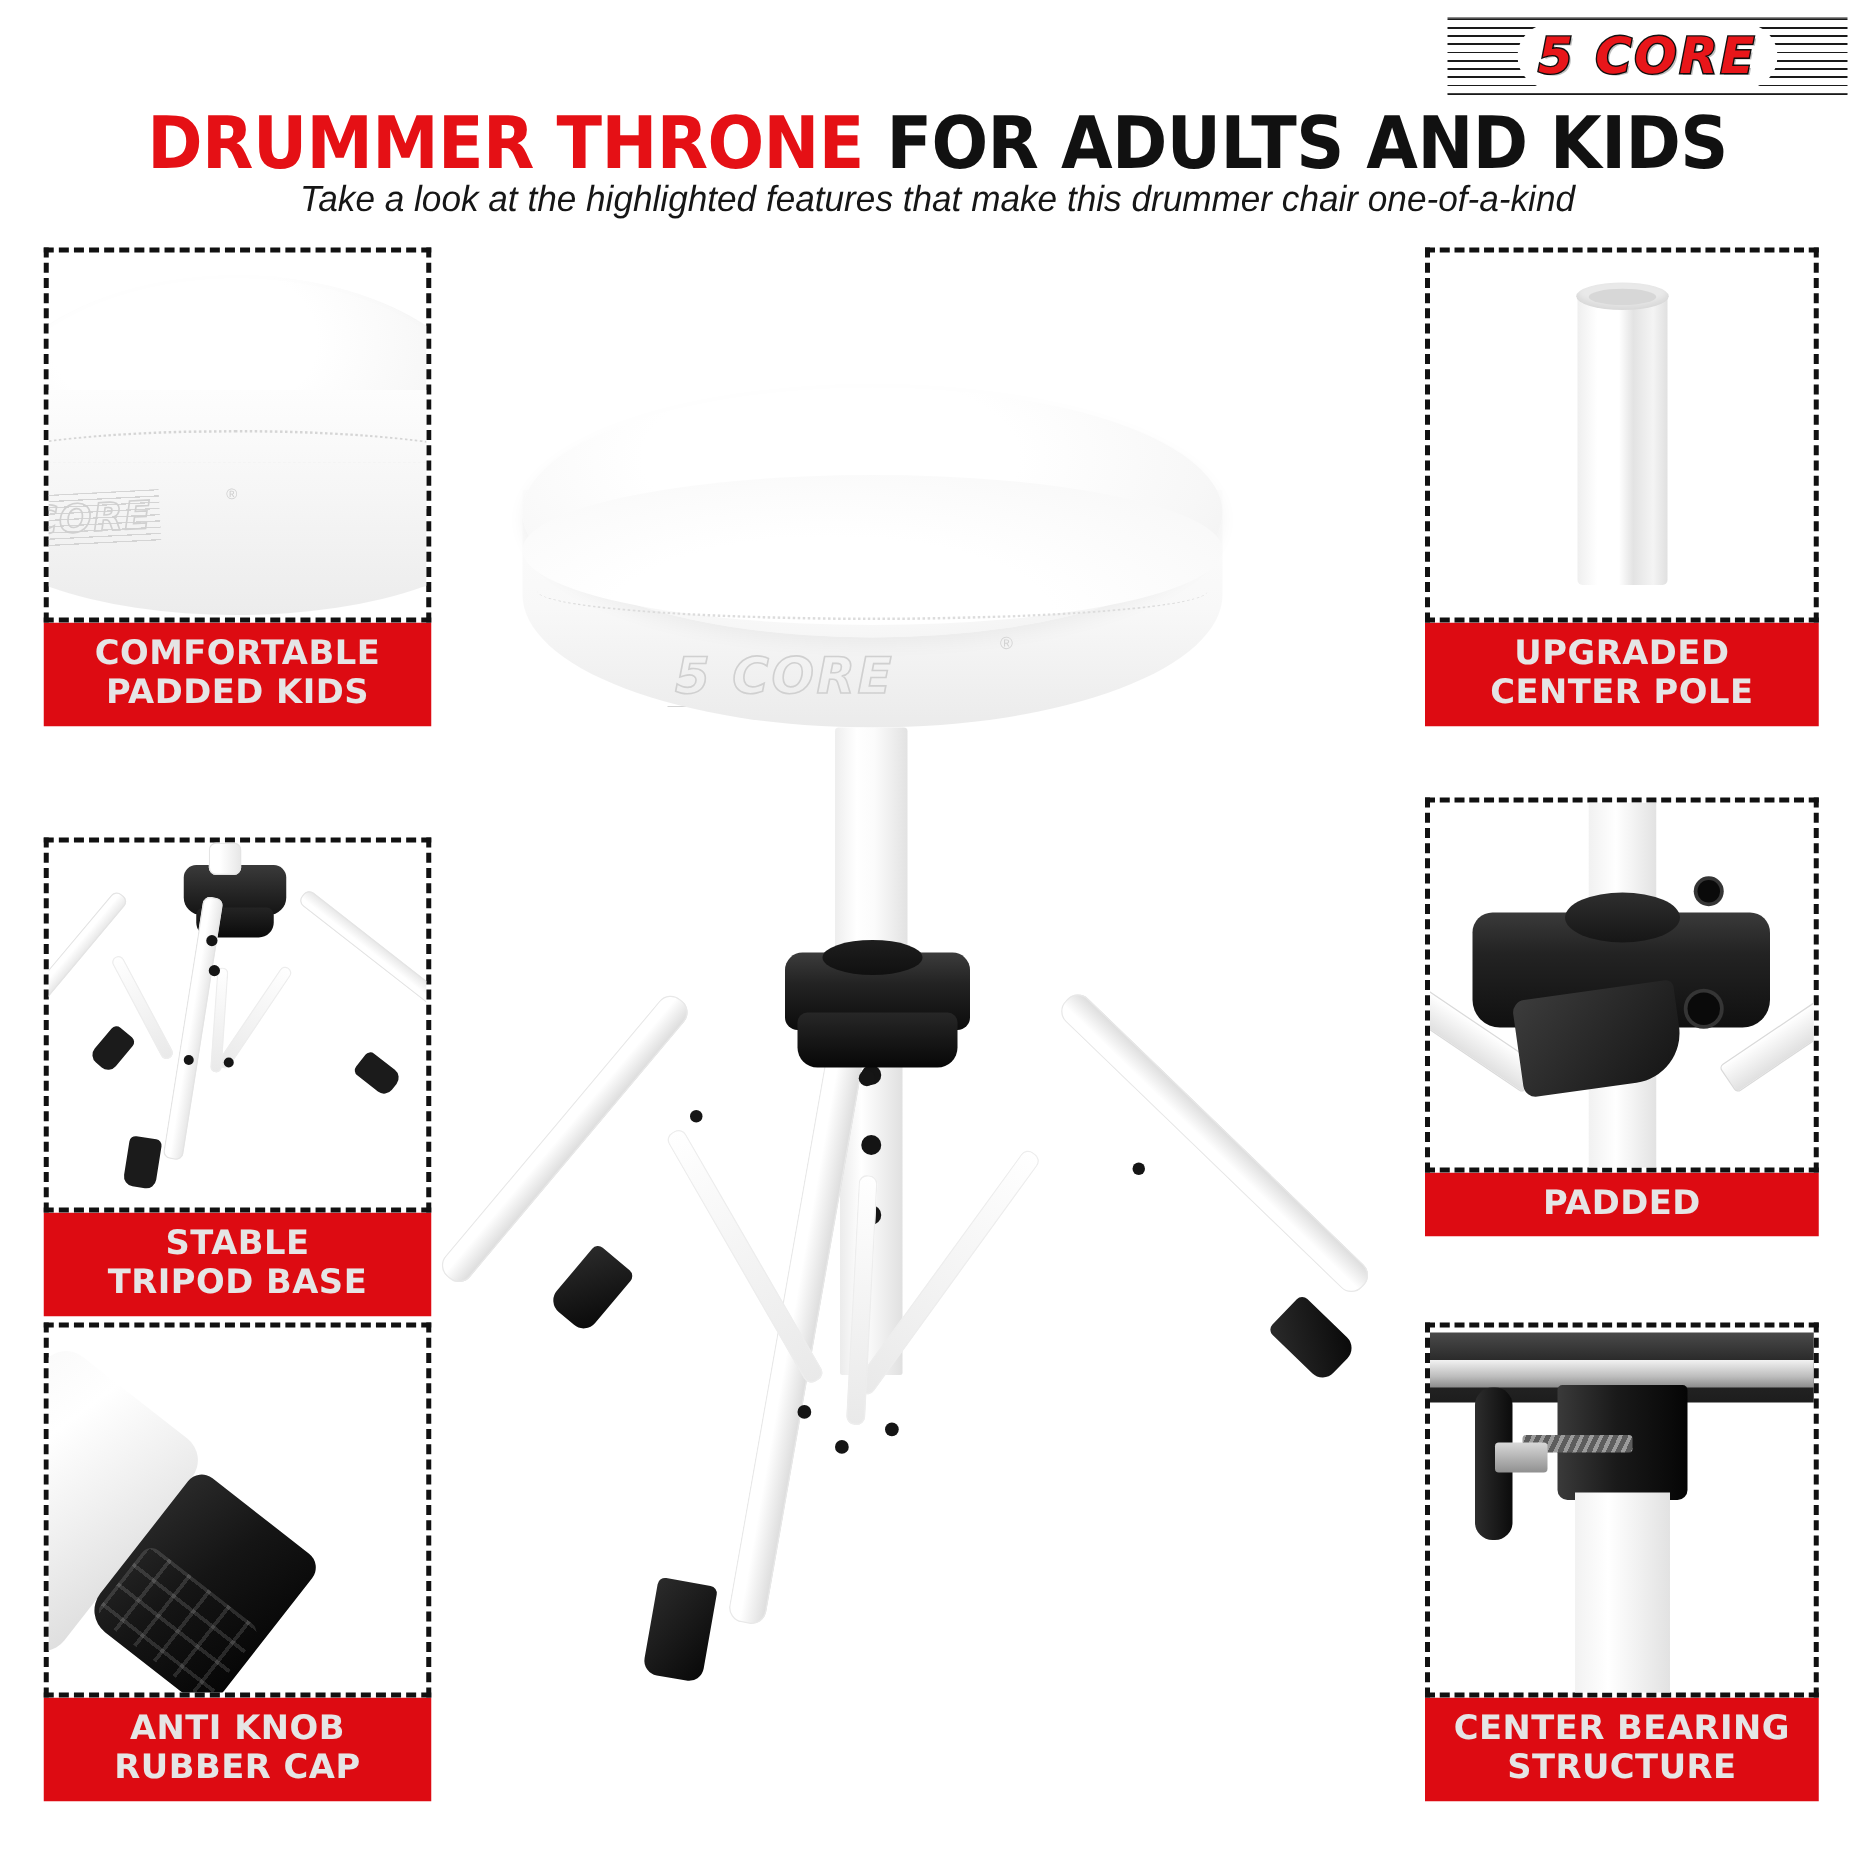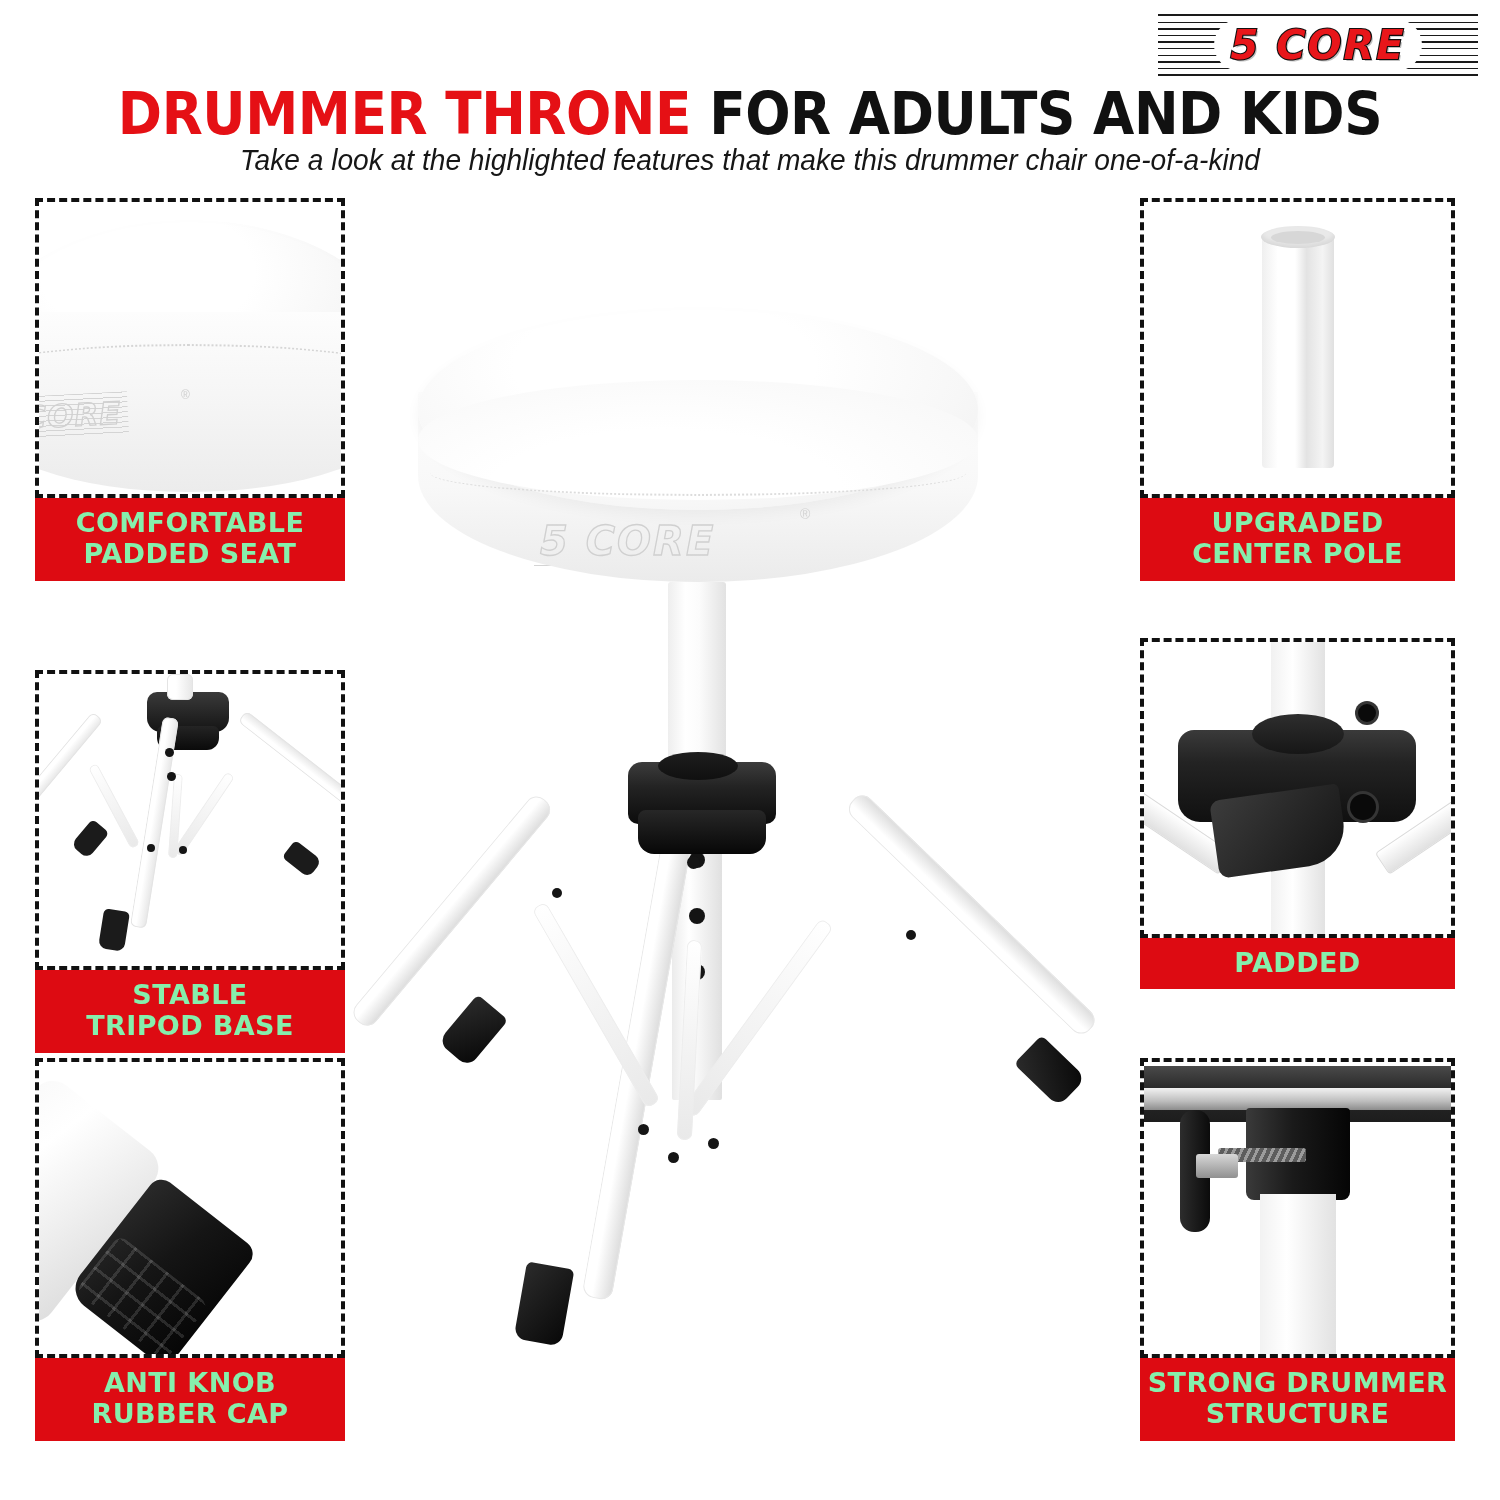--- a/index.html
+++ b/index.html
@@ -66,21 +66,21 @@
   
   .callout{ position:absolute; }
   .callout .frame{
     border:4px dashed #111;
     background:#fff;
     position:relative;
     overflow:hidden;
   }
   .callout .badge{
     background:#dd0b12;
-    color:#86efac;
+    color:#e5e5e5;
     font-family:"DejaVu Sans", sans-serif;
     font-weight:bold;
     font-size:27px;
     line-height:1.16;
     letter-spacing:.4px;
     text-align:center;
     padding:9px 4px 11px;
   }
   .badge .l2{ display:block; }
 
@@ -355,21 +355,21 @@
     <div class="art">
       <div class="seatcu-top"></div>
       <div class="seatcu-skirt"></div>
       <div class="seatcu-stitch"></div>
       <div class="emboss seatcu-logo">5 CORE<span class="emboss-lines"></span></div>
       <div class="seatcu-reg">®</div>
     </div>
   </div>
   <div class="badge">
     <span>COMFORTABLE</span>
-    <span class="l2">PADDED SEAT</span>
+    <span class="l2">PADDED KIDS</span>
   </div>
 </div>
 
 <div class="callout" id="c-tripod">
   <div class="frame">
     <div class="art">
       <div class="hub" style="left:108px;top:18px;width:82px;height:40px;border-radius:10px 10px 14px 14px;background:linear-gradient(to bottom,#3a3a3a,#141414);"></div>
       <div class="hub" style="left:118px;top:52px;width:62px;height:24px;background:linear-gradient(to bottom,#242424,#0a0a0a);border-radius:6px 6px 12px 12px;"></div>
       <div class="leg" style="left:128px;top:0;width:26px;height:26px;"></div>
       <div class="leg" style="left:52px;top:42px;width:14px;height:126px;transform:rotate(40deg);transform-origin:top center;"></div>
@@ -446,21 +446,21 @@
       <div class="bz-plate"></div>
       <div class="bz-shine"></div>
       <div class="bz-collar"></div>
       <div class="bz-shaft"></div>
       <div class="bz-screw"></div>
       <div class="bz-wing"></div>
       <div class="bz-nut"></div>
     </div>
   </div>
   <div class="badge">
-    <span>STRONG DRUMMER</span>
+    <span>CENTER BEARING</span>
     <span class="l2">STRUCTURE</span>
   </div>
 </div>
 
 <div class="hero">
 
   <div class="hero-skirt"></div>
   <div class="hero-top"></div>
   <div class="hero-skirt-cover"></div>
   <div class="hero-stitch"></div>

